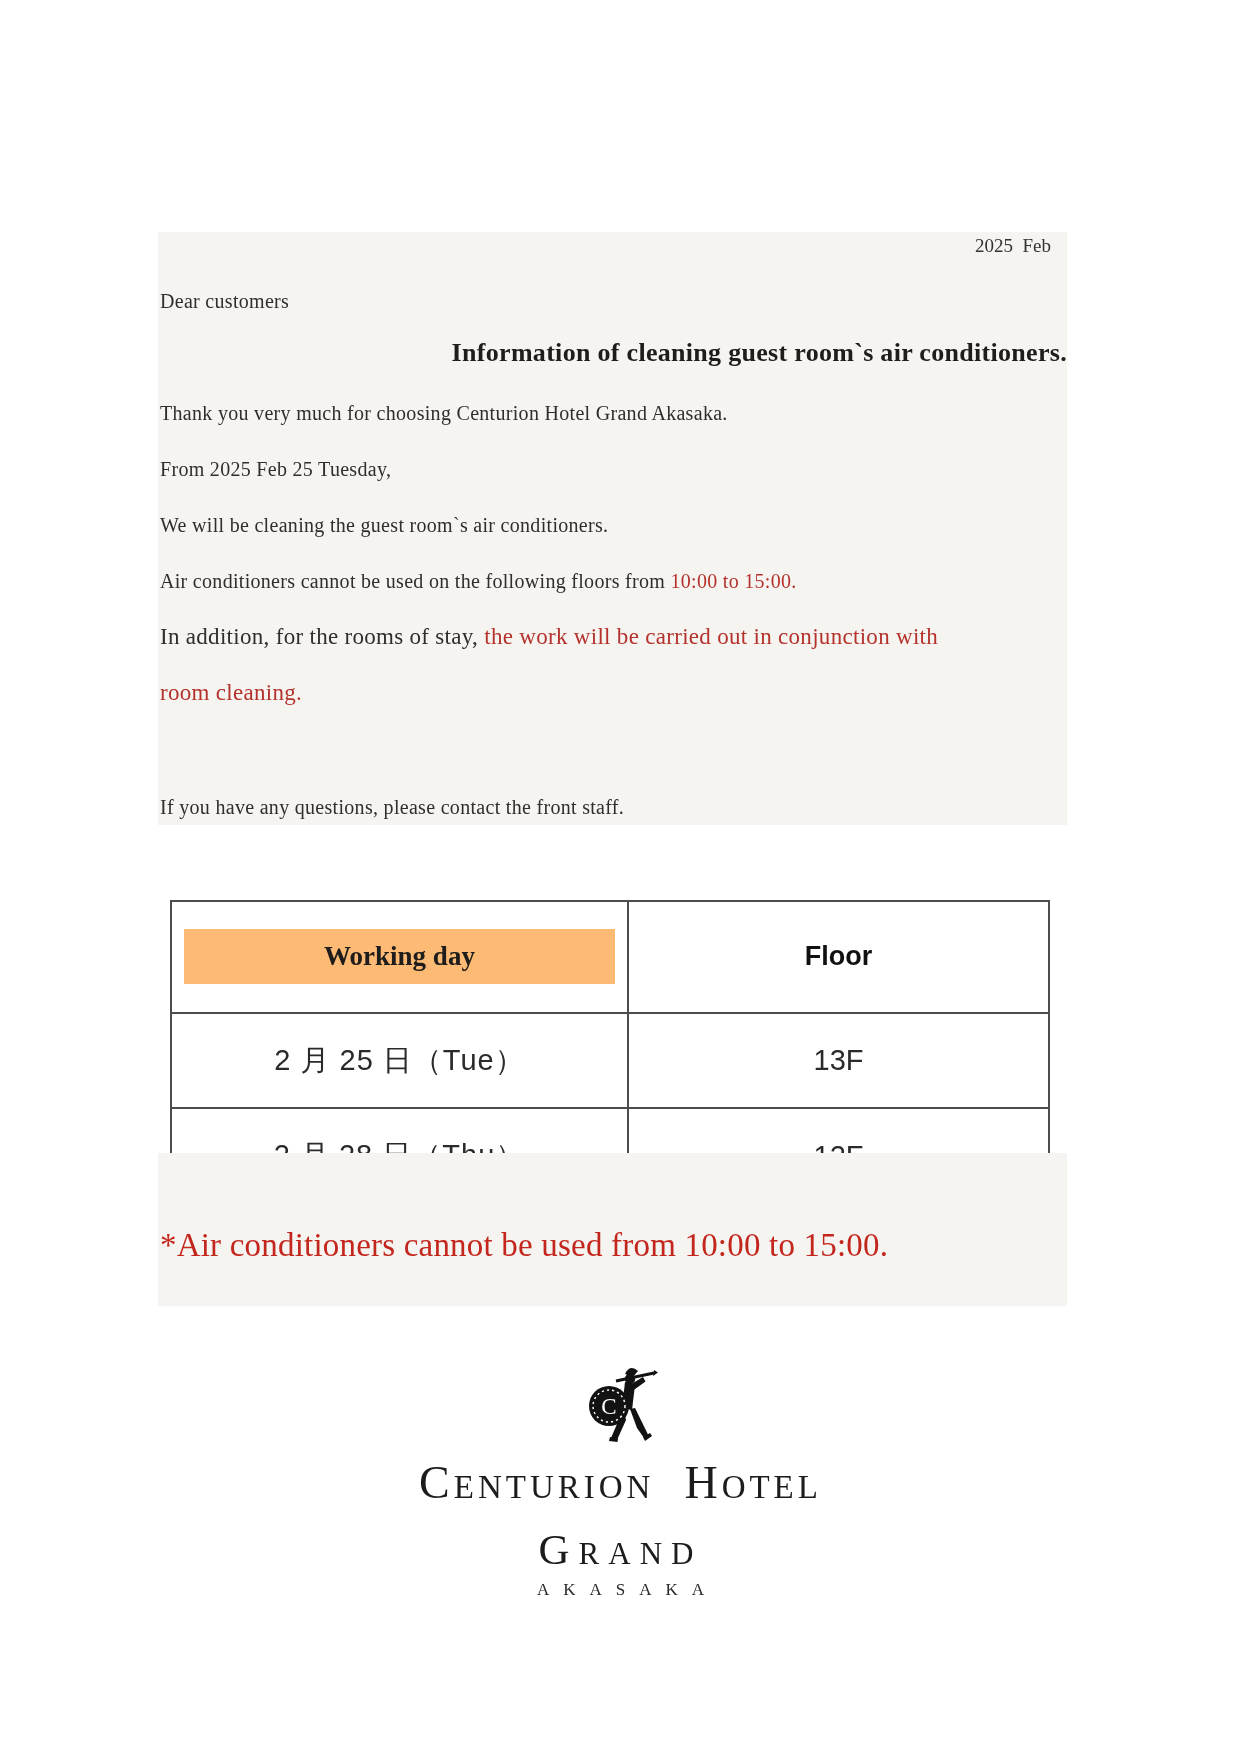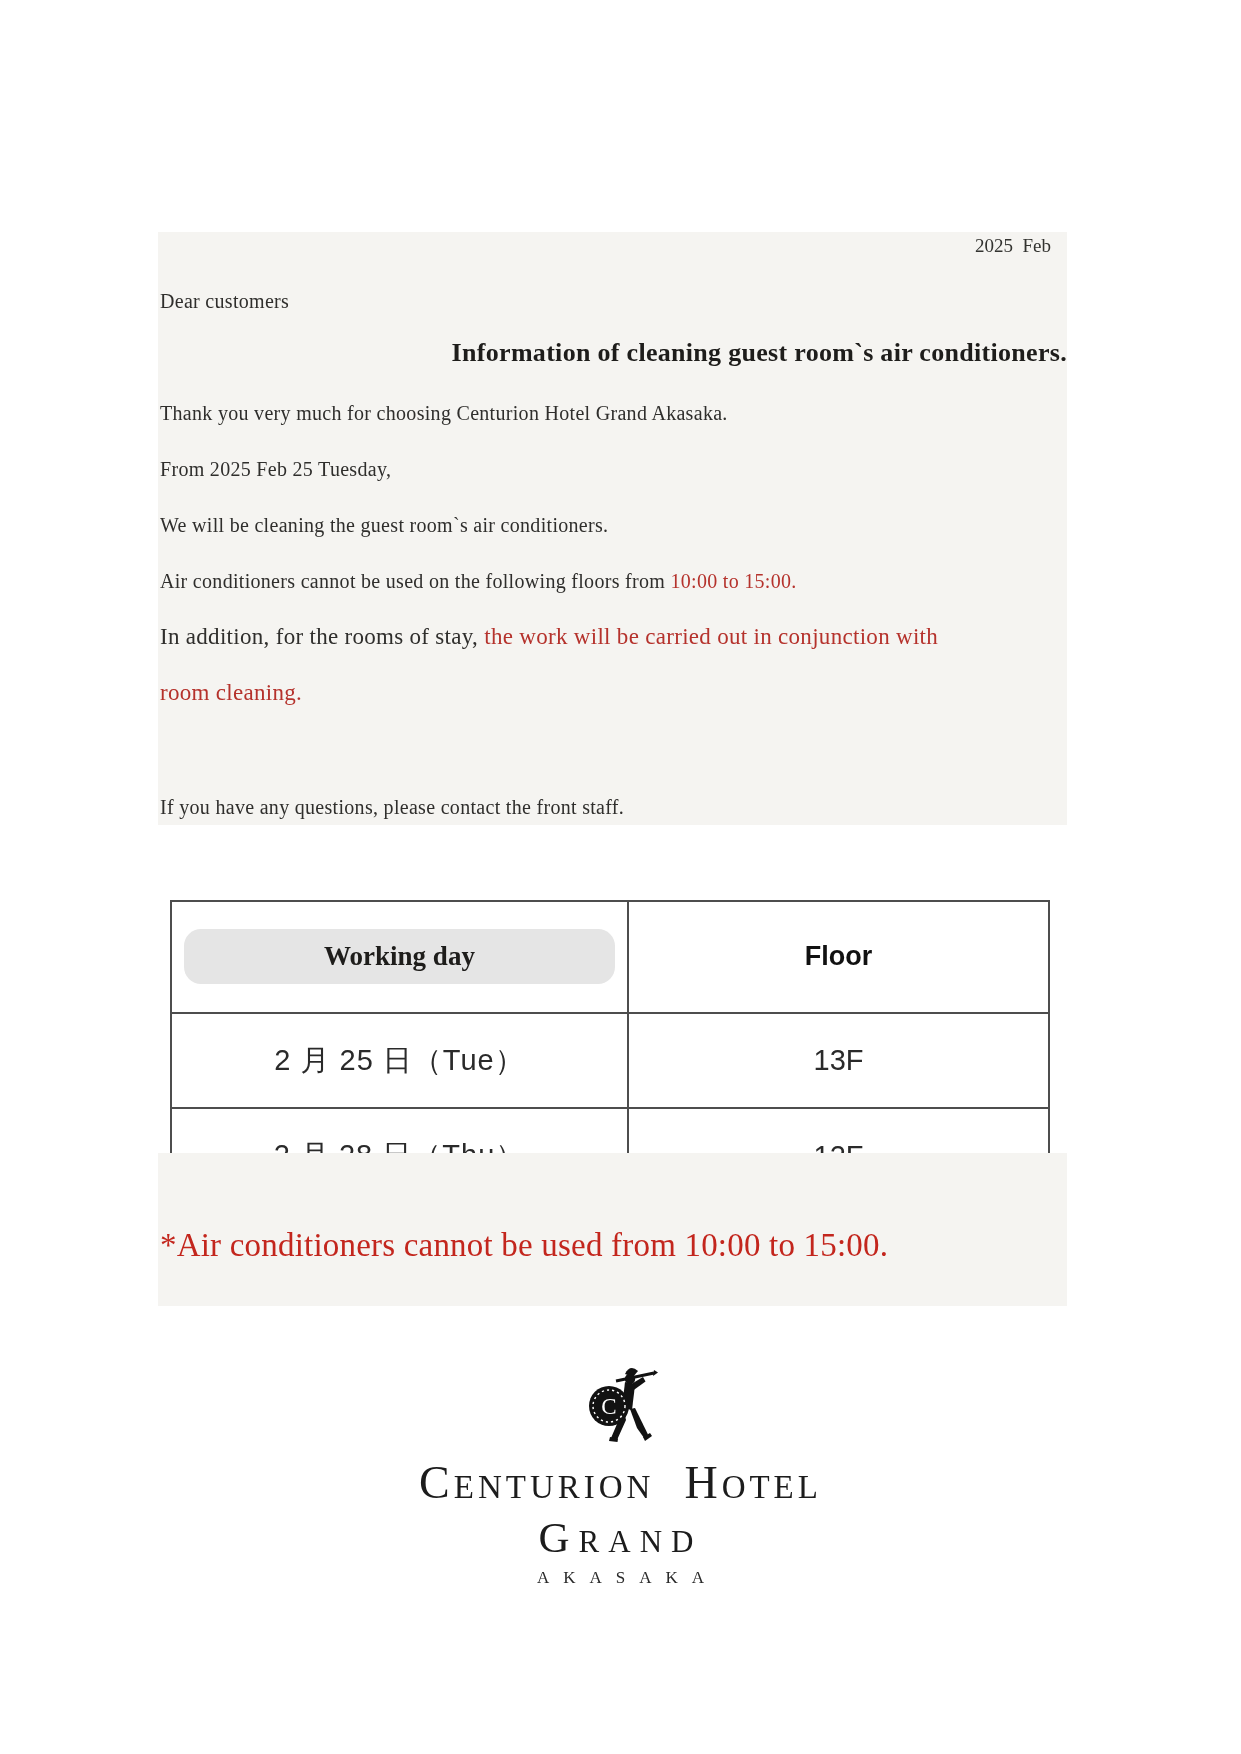--- a/index.html
+++ b/index.html
@@ -43,24 +43,23 @@
     position:absolute;left:170px;top:900px;width:880px;height:305px;
     border-collapse:collapse;table-layout:fixed;
   }
   .floor-table td{
     border:2px solid #4d4d4d;text-align:center;vertical-align:middle;padding:0;
   }
   .col-day{width:455px;}
   .hdr-row{height:77px;}
   .data-row{height:76px;}
   .hdr-day-inner{
-    margin:16px 12px;background:#e5e5e5;
+    margin:16px 12px;background:#fdba74;
     font-family:"Liberation Serif", serif;font-weight:bold;font-size:27px;color:#1e1d1b;
     line-height:55px;
-    border-radius:17px;
   }
   .hdr-floor{
     font-family:"Liberation Sans", sans-serif;font-weight:bold;font-size:27px;color:#111;
   }
   .cell-day{
     font-family:"Liberation Sans", sans-serif;font-size:29px;color:#2a2a2a;
     white-space:pre;letter-spacing:1px;border-radius:22px;
   }
   .cell-floor{
     font-family:"Liberation Sans", sans-serif;font-size:29px;color:#2a2a2a;
@@ -68,21 +67,21 @@
   
   .logo{
     position:absolute;left:0;top:1366px;width:100%;text-align:center;color:#1c1c1c;
   }
   .logo-mark{display:block;margin:0 auto;}
   .logo-line1{margin-top:10px;letter-spacing:4px;white-space:nowrap;}
   .logo-line1 .word{display:inline-block;}
   .logo-line1 .word + .word{margin-left:22px;}
   .cap{font-size:46px;}
   .rest{font-size:33px;}
-  .logo-line2{margin-top:4px;letter-spacing:9px;}
+  .logo-line2{margin-top:16px;letter-spacing:9px;}
   .logo-line2 .cap{font-size:43px;}
   .logo-line2 .rest{font-size:31px;}
   .logo-line3{margin-top:6px;font-size:17px;letter-spacing:14px;padding-left:14px;color:#2a2a2a;}
 </style>
 </head>
 <body>
 
 <div class="page">
 
   <div class="gray-band band1">

